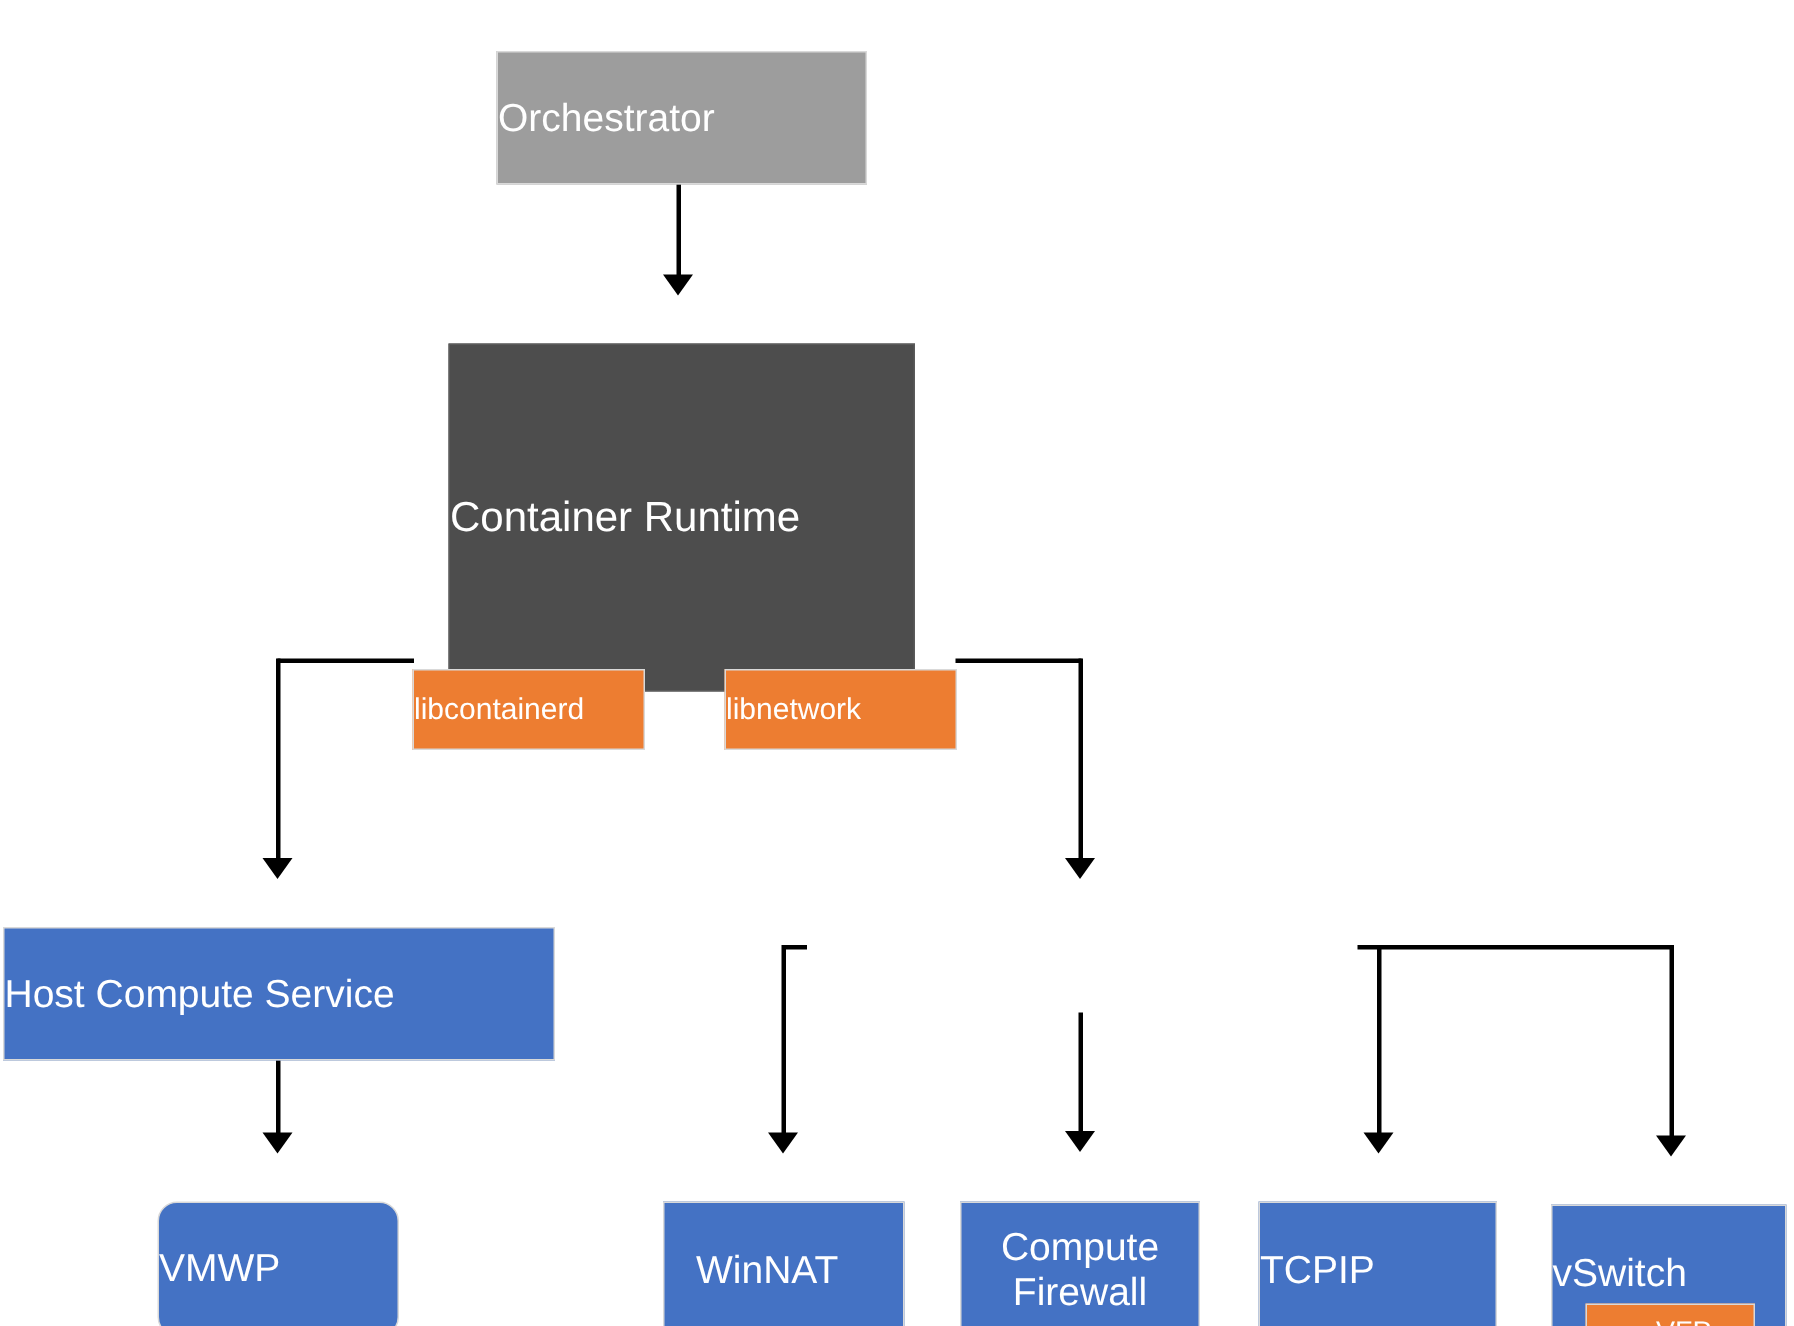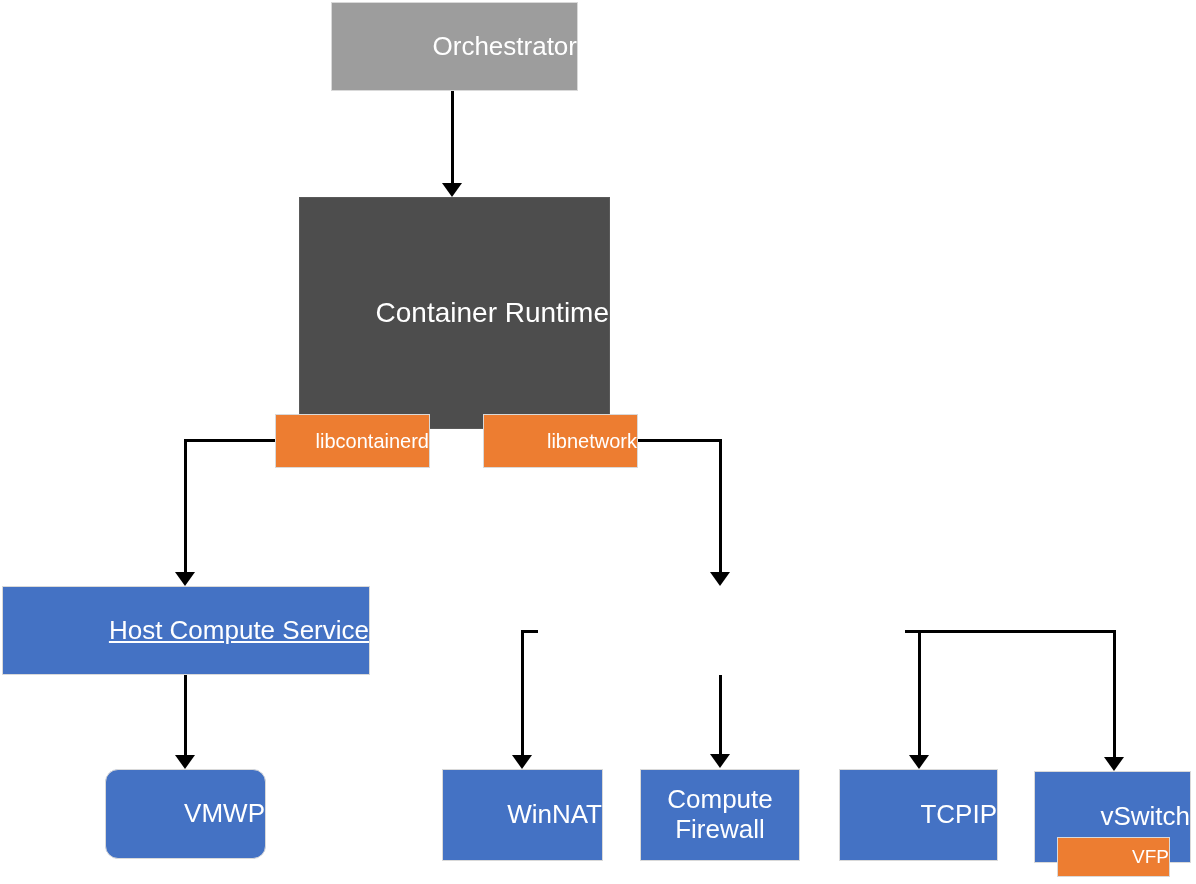--- a/index.html
+++ b/index.html
@@ -14,26 +14,27 @@
     position: relative;
     width: 1196px;
     height: 884px;
     background: #ffffff;
     overflow: hidden;
   }
   .node {
     position: absolute;
     display: flex;
     align-items: center;
-    justify-content: flex-end;
+    justify-content: flex-start;
     text-align: center;
     color: #ffffff;
     border: 1px solid #d9d9d9;
     box-sizing: border-box;
     line-height: 1.15;
+    margin-top: 32px;
   }
   .node-big   { font-size: 26px; }
   .node-xbig  { font-size: 28px; }
   .node-tab   { font-size: 20px; }
   .node-small { font-size: 19px; }
 
   
   .n-orchestrator      { left: 331px; top: 2px;   width: 247px; height: 89px;  z-index: 1; }
   .n-runtime           { left: 299px; top: 197px; width: 311px; height: 232px; z-index: 1; border-color:#5a5a5a; }
   .n-libcontainerd     { left: 275px; top: 414px; width: 155px; height: 54px;  z-index: 2; }
@@ -104,21 +105,21 @@
   </div>
 
   <div class="node node-xbig n-runtime" style="background-color: rgb(77, 77, 77);">
     <span>Container Runtime</span>
   </div>
 
   <div class="node node-tab n-libnetwork" style="background-color: rgb(237, 125, 49);">
     <span>libnetwork</span>
   </div>
 
-  <div class="node node-big n-hcs" style="background-color: rgb(68, 114, 196); text-decoration: underline;">
+  <div class="node node-big n-hcs" style="background-color: rgb(68, 114, 196);">
     <span>Host Compute Service</span>
   </div>
 
 
   <div class="node node-big n-vmwp" style="background-color: rgb(68, 114, 196);">
     <span>VMWP</span>
   </div>
 
   <div class="node node-big n-winnat" style="background-color: rgb(68, 114, 196); padding-left: 21px;">
     <span>WinNAT</span>

